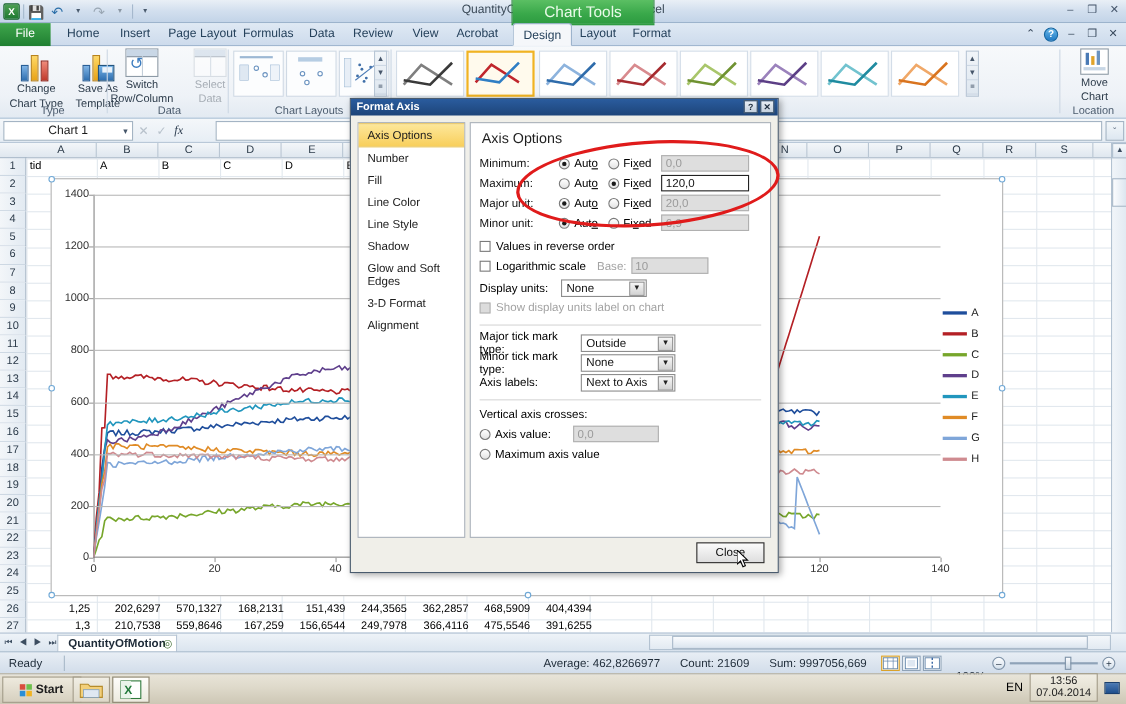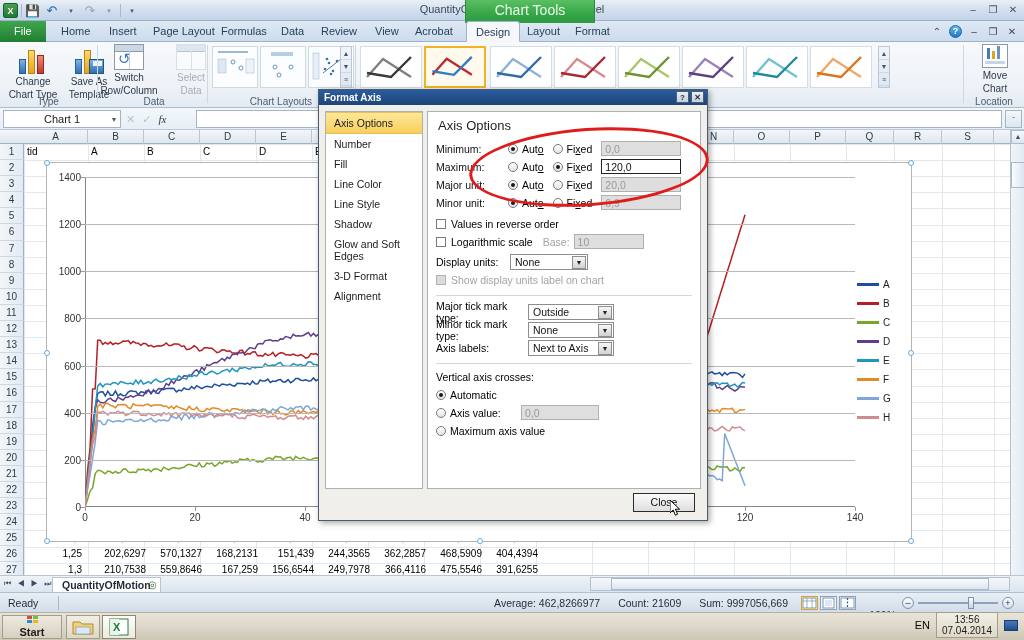--- a/index.html
+++ b/index.html
@@ -342,25 +342,25 @@
            border:1px solid #7f93a8; background:linear-gradient(180deg,#fbfcfe,#d6e1ec);
            font-size:9px;text-align:center;line-height:10px;color:#2b3a49;}
 
   
   #taskbar{
     position:absolute; left:0; top:612px; width:1024px; height:28px;
     background:linear-gradient(180deg,#e8e4d8 0%,#ded9ca 45%,#cdc7b5 100%);
     border-top:1px solid #b6b0a0;
   }
   #startbtn{
-    position:absolute; left:2px; top:2px; width:60px; height:24px;
+    position:absolute; left:2px; top:2px; width:72px; height:24px;
     background:linear-gradient(180deg,#eeeade,#d6d0bf);
     border:1px solid #a49d8a;
     font-size:11px; font-weight:bold; color:#1d1d1d;
-    display:flex; align-items:center; justify-content:center; gap:3px;flex-direction:column;
+    display:flex; align-items:center; justify-content:center; gap:3px;
   }
   .flag{ width:11px;height:11px; display:grid; grid-template-columns:1fr 1fr; grid-template-rows:1fr 1fr; gap:1px;}
   .flag i{ display:block; }
   .tbitem{
     position:absolute; top:2px; width:34px; height:24px;
     background:linear-gradient(180deg,#f1eee4,#ddd8c8); border:1px solid #a49d8a;
     display:flex;align-items:center;justify-content:center;
   }
   .tbitem.active{ background:linear-gradient(180deg,#fefdfa,#eceadf); border:1px solid #8e8873;}
   #tray{
@@ -923,24 +923,20 @@
       <span class="sel-ctl" style="width:86px;">
         <span>Next to Axis</span>
         <span class="arw">▼</span>
       </span>
     </div>
 
     <div class="hr"></div>
 
     <div style="font-size:10.5px;margin-bottom:3px;">Vertical axis crosses:</div>
     <div class="frow">
-      <span class="radio on"></span>
-      <span class="rlbl">Automatic</span>
-    </div>
-    <div class="frow">
       <span class="radio"></span>
       <span class="rlbl" style="width:62px;">Axis value:</span>
       <span class="inp dis" style="width:78px;">0,0</span>
     </div>
     <div class="frow">
       <span class="radio"></span>
       <span class="rlbl">Maximum axis value</span>
     </div>
   </div>
 

